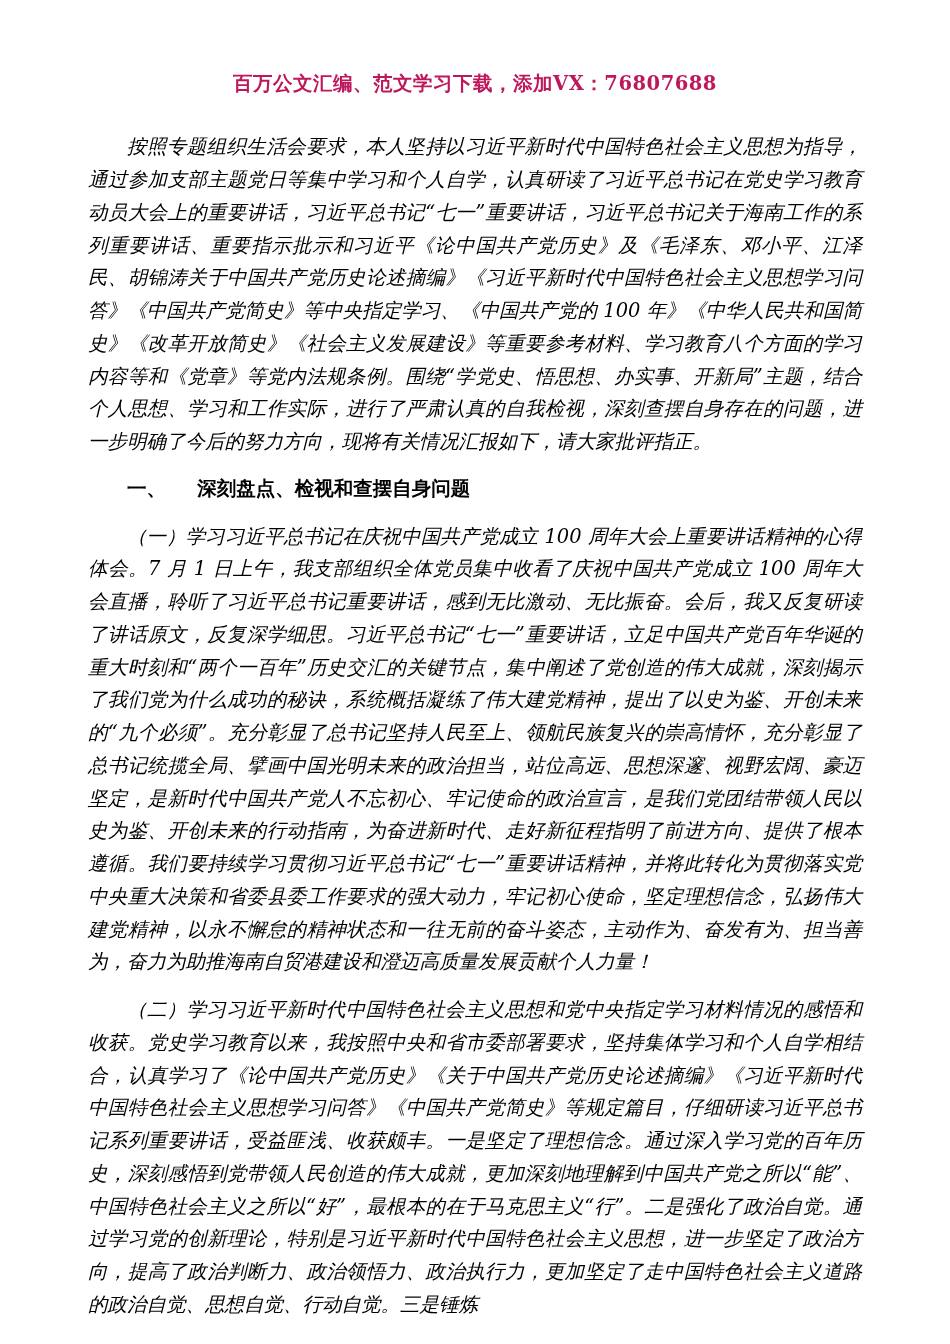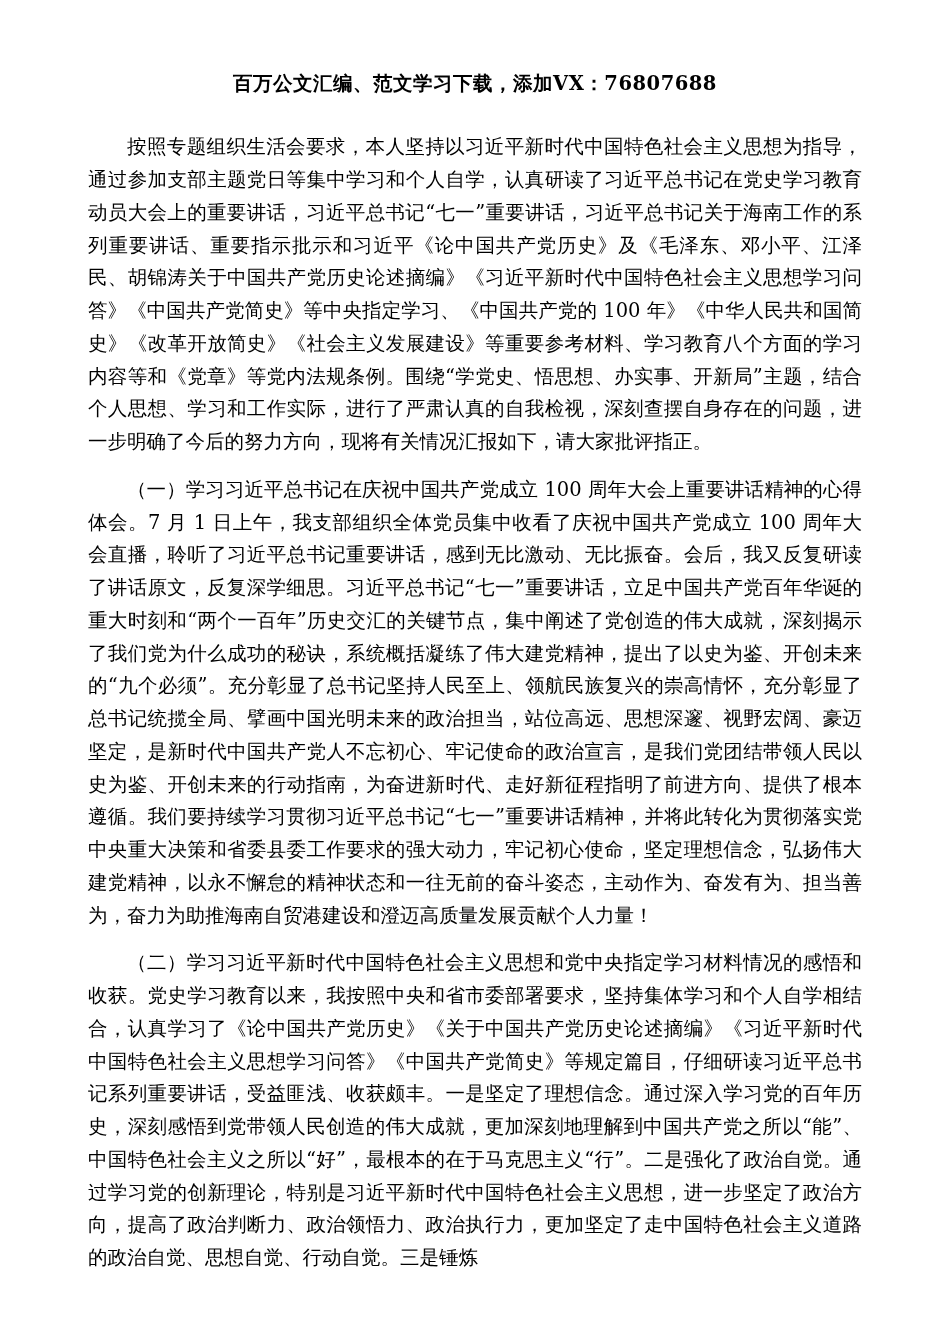--- a/index.html
+++ b/index.html
@@ -32,45 +32,49 @@
   }
   .doc-body {
     font-size: 19.5px;
     line-height: 1.68;
     text-align: justify;
     text-justify: inter-ideograph;
   }
   p.para {
     margin: 15px 0 9px 0;
     text-indent: 2em;
+    font-style: italic;
   }
   p.heading {
     margin: 14px 0 12px 0;
     text-indent: 2em;
     font-weight: bold;
   }
   .heading .num {
     letter-spacing: 0;
   }
   .heading .gap {
     display: inline-block;
     width: 1.6em;
   }
 </style>
 </head>
 <body>
 
 <div class="page">
 
-  <div class="ad-banner" style="color: #000000;">百万公文汇编、范文学习下载，添加VX：76807688</div>
+  <div class="ad-banner" style="color: #be185d;">百万公文汇编、范文学习下载，添加VX：76807688</div>
 
   <div class="doc-body">
 
     <p class="para">按照专题组织生活会要求，本人坚持以习近平新时代中国特色社会主义思想为指导，通过参加支部主题党日等集中学习和个人自学，认真研读了习近平总书记在党史学习教育动员大会上的重要讲话，习近平总书记“七一”重要讲话，习近平总书记关于海南工作的系列重要讲话、重要指示批示和习近平《论中国共产党历史》及《毛泽东、邓小平、江泽民、胡锦涛关于中国共产党历史论述摘编》《习近平新时代中国特色社会主义思想学习问答》《中国共产党简史》等中央指定学习、《中国共产党的 100 年》《中华人民共和国简史》《改革开放简史》《社会主义发展建设》等重要参考材料、学习教育八个方面的学习内容等和《党章》等党内法规条例。围绕“学党史、悟思想、办实事、开新局”主题，结合个人思想、学习和工作实际，进行了严肃认真的自我检视，深刻查摆自身存在的问题，进一步明确了今后的努力方向，现将有关情况汇报如下，请大家批评指正。</p>
 
+    <p class="heading">
+      <span class="num">一、</span><span class="gap"></span><span>深刻盘点、检视和查摆自身问题</span>
+    </p>
 
 
     <p class="para">（一）学习习近平总书记在庆祝中国共产党成立 100 周年大会上重要讲话精神的心得体会。7 月 1 日上午，我支部组织全体党员集中收看了庆祝中国共产党成立 100 周年大会直播，聆听了习近平总书记重要讲话，感到无比激动、无比振奋。会后，我又反复研读了讲话原文，反复深学细思。习近平总书记“七一”重要讲话，立足中国共产党百年华诞的重大时刻和“两个一百年”历史交汇的关键节点，集中阐述了党创造的伟大成就，深刻揭示了我们党为什么成功的秘诀，系统概括凝练了伟大建党精神，提出了以史为鉴、开创未来的“九个必须”。充分彰显了总书记坚持人民至上、领航民族复兴的崇高情怀，充分彰显了总书记统揽全局、擘画中国光明未来的政治担当，站位高远、思想深邃、视野宏阔、豪迈坚定，是新时代中国共产党人不忘初心、牢记使命的政治宣言，是我们党团结带领人民以史为鉴、开创未来的行动指南，为奋进新时代、走好新征程指明了前进方向、提供了根本遵循。我们要持续学习贯彻习近平总书记“七一”重要讲话精神，并将此转化为贯彻落实党中央重大决策和省委县委工作要求的强大动力，牢记初心使命，坚定理想信念，弘扬伟大建党精神，以永不懈怠的精神状态和一往无前的奋斗姿态，主动作为、奋发有为、担当善为，奋力为助推海南自贸港建设和澄迈高质量发展贡献个人力量！</p>
 
     <p class="para">（二）学习习近平新时代中国特色社会主义思想和党中央指定学习材料情况的感悟和收获。党史学习教育以来，我按照中央和省市委部署要求，坚持集体学习和个人自学相结合，认真学习了《论中国共产党历史》《关于中国共产党历史论述摘编》《习近平新时代中国特色社会主义思想学习问答》《中国共产党简史》等规定篇目，仔细研读习近平总书记系列重要讲话，受益匪浅、收获颇丰。一是坚定了理想信念。通过深入学习党的百年历史，深刻感悟到党带领人民创造的伟大成就，更加深刻地理解到中国共产党之所以“能”、中国特色社会主义之所以“好”，最根本的在于马克思主义“行”。二是强化了政治自觉。通过学习党的创新理论，特别是习近平新时代中国特色社会主义思想，进一步坚定了政治方向，提高了政治判断力、政治领悟力、政治执行力，更加坚定了走中国特色社会主义道路的政治自觉、思想自觉、行动自觉。三是锤炼</p>
 
   </div>
 </div>
 
 </body></html>

